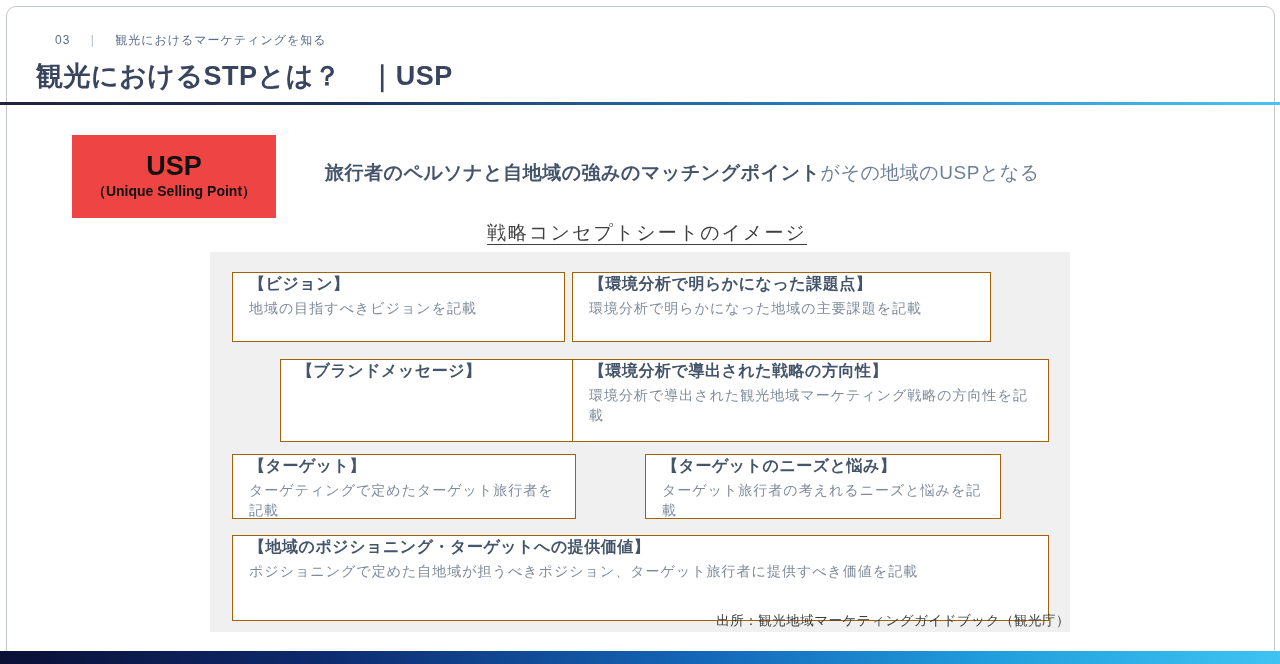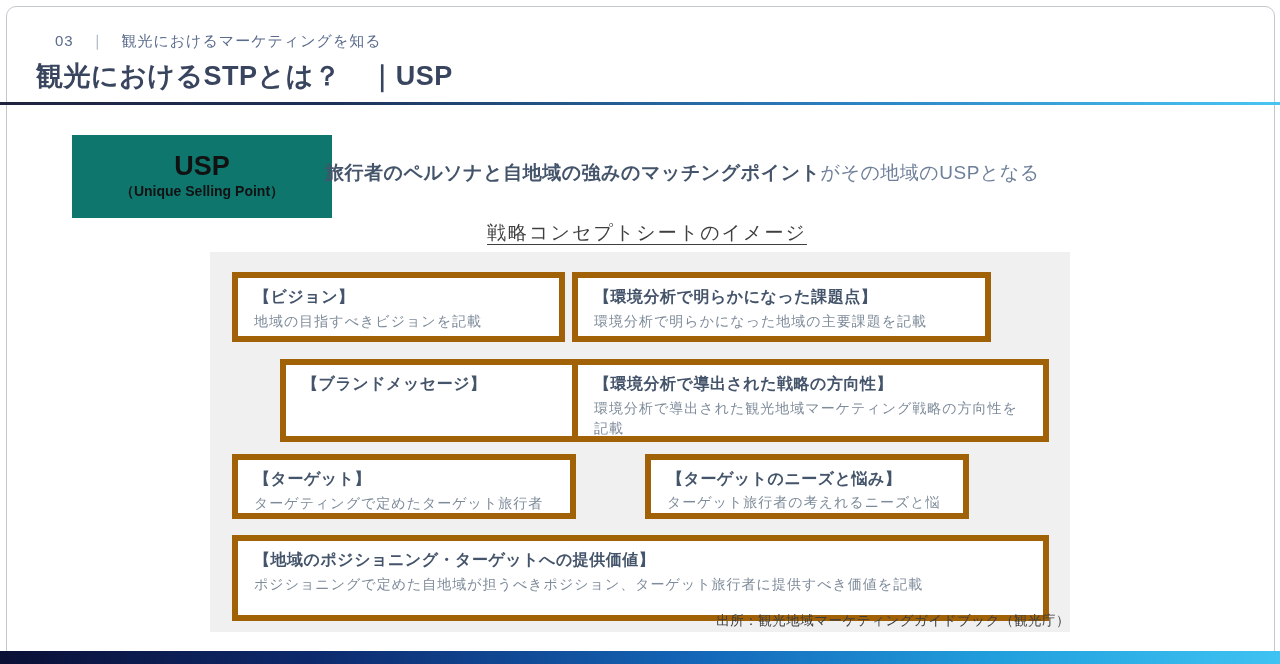--- a/index.html
+++ b/index.html
@@ -22,21 +22,21 @@
     position: absolute;
     top: 6px; left: 6px; right: 5px; bottom: 4px;
     border: 1px solid #c3c8cf;
     border-radius: 10px;
     pointer-events: none;
   }
   
   .eyebrow {
     position: absolute;
     left: 55px; top: 32px;
-    font-size: 15px;
+    font-size: 12px;
     color: #5a6b8c;
     letter-spacing: 1px;
     white-space: nowrap;
   }
   .eyebrow .sep {
     color: #9aa5b8;
     margin: 0 16px;
   }
   .page-title {
     position: absolute;
@@ -50,22 +50,22 @@
   .title-rule {
     position: absolute;
     left: 0; right: 0; top: 102px;
     height: 3px;
     background: linear-gradient(90deg, #20233e 0%, #1d2f55 25%, #2b7fc0 65%, #49c5f2 100%);
   }
   
   .usp-card {
     position: absolute;
     left: 72px; top: 135px;
-    width: 260px; height: 83px;
-    background: #0f766e;
+    width: 204px; height: 83px;
+    background: #ef4444;
     display: flex;
     flex-direction: column;
     align-items: center;
     justify-content: center;
     color: #111111;
   }
   .usp-card .usp-title {
     font-size: 27px;
     font-weight: bold;
     line-height: 1.1;
@@ -105,44 +105,44 @@
   
   .panel {
     position: absolute;
     left: 210px; top: 252px;
     width: 860px; height: 380px;
     background: #f0f0f0;
   }
   .cbox {
     position: absolute;
     background: #ffffff;
-    border: 6px solid #a16207;
+    border: 1px solid #a16207;
     box-sizing: border-box;
-    padding: 9px 12px 8px 16px;
+    padding: 1px 12px 8px 16px;
     overflow: hidden;
   }
   .cbox .cbox-title {
     font-size: 16px;
     font-weight: bold;
     color: #44546a;
     letter-spacing: 0.5px;
     margin-bottom: 3px;
   }
   .cbox .cbox-body {
     font-size: 14px;
     color: #7e8b9a;
     letter-spacing: 1px;
     line-height: 1.45;
   }
   .box-1 { left: 22px;  top: 20px;  width: 333px; height: 70px; }
   .box-2 { left: 362px; top: 20px;  width: 419px; height: 70px; }
   .box-3 { left: 22px;  top: 107px; width: 392px; height: 83px; margin-left: 48px; }
   .box-4 { left: 362px; top: 107px; width: 477px; height: 83px; }
   .box-5 { left: 22px;  top: 202px; width: 344px; height: 65px; }
-  .box-6 { left: 435px; top: 202px; width: 324px; height: 65px; font-family: Liberation Mono, monospace; }
+  .box-6 { left: 435px; top: 202px; width: 356px; height: 65px; }
   .box-7 { left: 22px;  top: 283px; width: 817px; height: 86px; }
   
   .source-note {
     position: absolute;
     right: 210px; top: 612px;
     font-size: 13.5px;
     color: #3d3d3d;
     letter-spacing: 0.5px;
     white-space: nowrap;
   }

